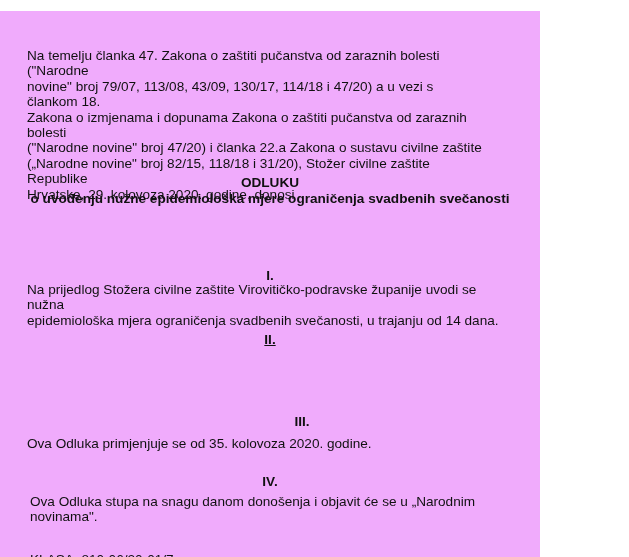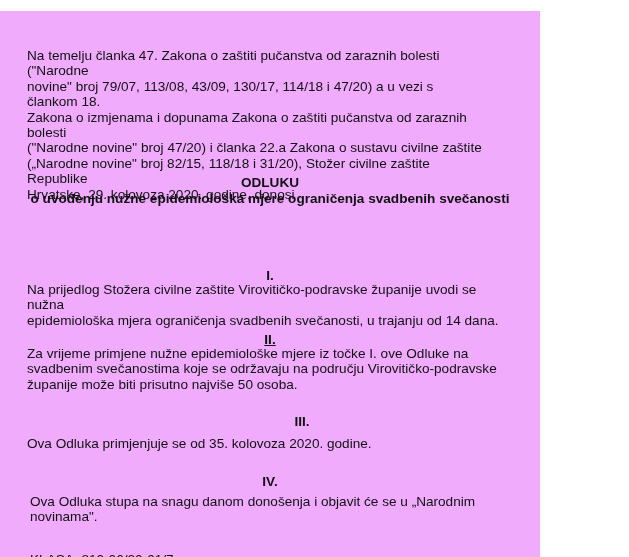--- a/index.html
+++ b/index.html
@@ -81,23 +81,20 @@
 Hrvatske, 29. kolovoza 2020. godine, donosi</div>
 
   <div class="title-block title">ODLUKU</div>
   <div class="title-block subtitle">o uvođenju nužne epidemiološka mjere ograničenja svadbenih svečanosti</div>
 
   <div class="art-num art1-num">I.</div>
   <div class="block art1-body">Na prijedlog Stožera civilne zaštite Virovitičko-podravske županije uvodi se nužna
 epidemiološka mjera ograničenja svadbenih svečanosti, u trajanju od 14 dana.</div>
 
   <div class="art-num art2-num">II.</div>
-  <div class="block art2-body">Za vrijeme primjene nužne epidemiološke mjere iz  točke I. ove Odluke na
-svadbenim svečanostima koje se održavaju na području Virovitičko-podravske
-županije može biti prisutno najviše 50 osoba.</div>
 
   <div class="art-num art3-num">III.</div>
   <div class="block art3-body">Ova Odluka primjenjuje se od 35. kolovoza 2020. godine.</div>
 
   <div class="art-num art4-num">IV.</div>
   <div class="block art4-body">Ova Odluka stupa na snagu danom donošenja i objavit će se u „Narodnim
 novinama".</div>
 
   <div class="block klasa">KLASA: 810-06/20-01/7</div>
   <div class="urbroj">URBROJ: 511-01-300-20-180</div>

